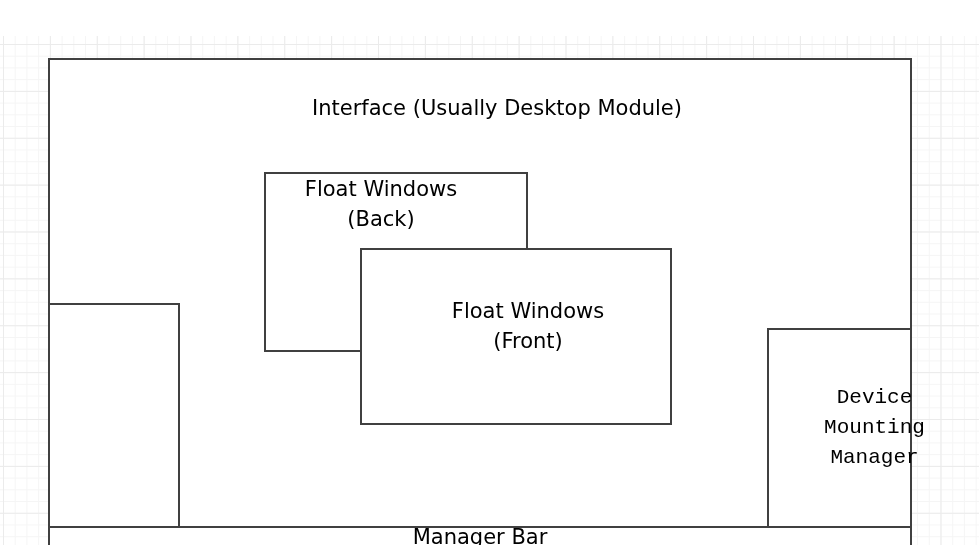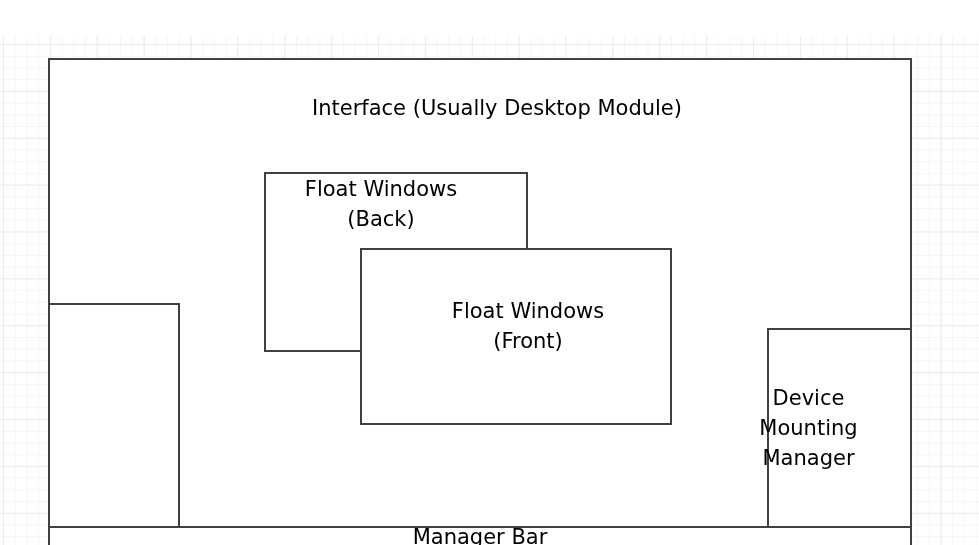--- a/index.html
+++ b/index.html
@@ -56,21 +56,21 @@
   #box-device    { left: 767px; top: 292px; width: 145px; height: 200px; z-index: 2; }
   #box-bar       { left: 48px;  top: 490px; width: 864px; height: 22px;  z-index: 2; }
   #box-back      { left: 264px; top: 136px; width: 264px; height: 180px; z-index: 3; }
   #box-front     { left: 360px; top: 212px; width: 312px; height: 177px; z-index: 4; }
 
   
   #label-interface { left: 297px; top: 57px;  width: 400px; }
   #label-back      { left: 271px; top: 138px; width: 220px; }
   #label-front     { left: 418px; top: 260px; width: 220px; }
   #label-list      { left: 48px;  top: 348px; width: 132px; }
-  #label-device    { left: 736px; top: 347px; width: 145px; }
+  #label-device    { left: 802px; top: 347px; width: 145px; font-family: Liberation Mono, monospace; }
   #label-bar       { left: 48px;  top: 486px; width: 864px; }
 </style>
 </head>
 <body>
 
 <div class="canvas">
 
   <div class="shape" id="box-interface"></div>
 
   <div class="shape" id="box-list"></div>

